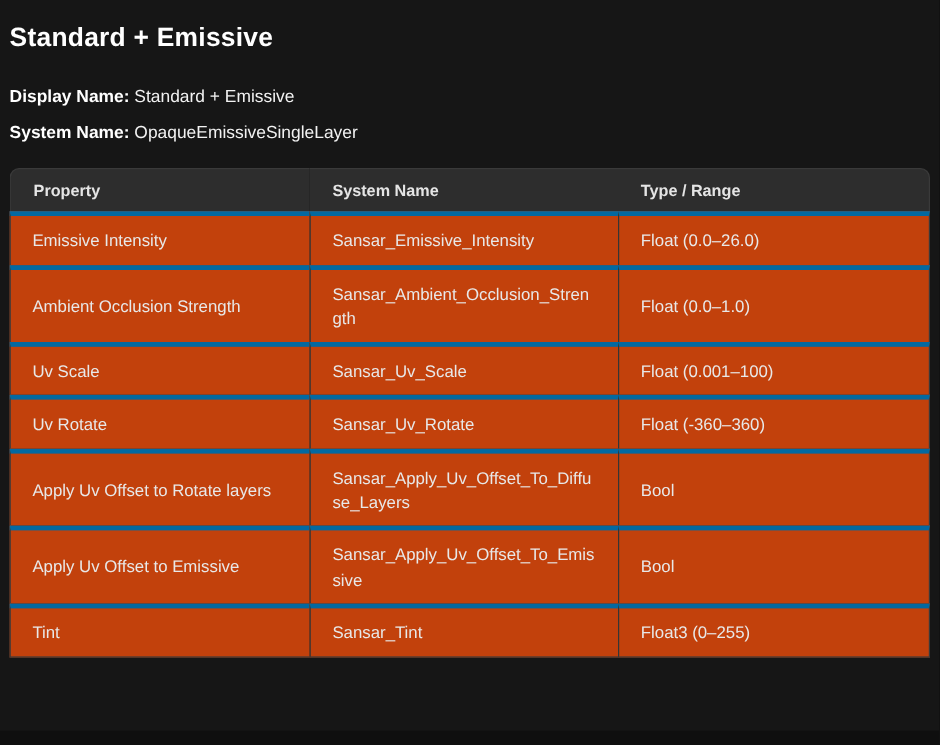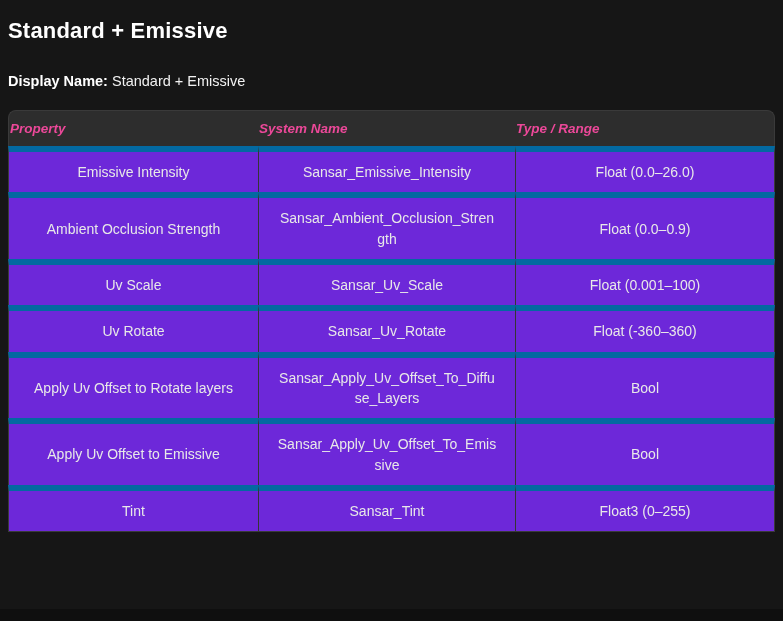--- a/index.html
+++ b/index.html
@@ -46,48 +46,46 @@
   table.props-table {
     width: 767px;
     margin-top: 20px;
     border-collapse: separate;
     border-spacing: 0;
     font-size: 14px;
   }
 
   table.props-table thead th {
     background: #2d2d2d;
-    color: #ec4899;
+    color: #e5e5e5;
     font-weight: 600;
     font-size: 13.5px;
     text-align: left;
-    padding: 10px 1px;
+    padding: 10px 19px;
     border-top: 1px solid #3a3a3a;
-    font-style: italic;
   }
 
   table.props-table thead th:first-child {
     border-top-left-radius: 8px;
     border-left: 1px solid #3a3a3a;
   }
 
   table.props-table thead th:last-child {
     border-top-right-radius: 8px;
     border-right: 1px solid #3a3a3a;
     margin-top: 20px;
   }
 
   table.props-table tbody td {
-    background: #6d28d9;
+    background: #c2410c;
     color: #e8e8e8;
     padding: 10px 18px;
-    border-top: 6px solid #0369a1;
+    border-top: 4px solid #0369a1;
     vertical-align: middle;
     line-height: 1.45;
-    text-align: center;
   }
 
   table.props-table tbody td:first-child  { border-left: 1px solid #3a3a3a; }
   table.props-table tbody td:last-child   { border-right: 1px solid #3a3a3a; }
   table.props-table tbody td + td         { border-left: 1px solid #353535; }
   table.props-table tbody tr:last-child td{ border-bottom: 1px solid #3a3a3a; }
 
   .col-property   { width: 250px; }
   .col-systemname { width: 257px; }
   .col-typerange  { width: 260px; }
@@ -101,39 +99,43 @@
 
 <div class="page">
 
   <h1 class="page-title">Standard + Emissive</h1>
 
   <p class="meta-line">
     <span class="meta-label">Display Name:</span>
     <span>Standard + Emissive</span>
   </p>
 
+  <p class="meta-line">
+    <span class="meta-label">System Name:</span>
+    <span>OpaqueEmissiveSingleLayer</span>
+  </p>
 
   <table class="props-table">
     <thead>
       <tr>
         <th class="col-property">Property</th>
         <th class="col-systemname">System Name</th>
         <th class="col-typerange">Type / Range</th>
       </tr>
     </thead>
     <tbody>
       <tr>
         <td class="property-cell">Emissive Intensity</td>
         <td class="system-name-cell">Sansar_Emissive_Intensity</td>
         <td class="type-range-cell">Float (0.0–26.0)</td>
       </tr>
       <tr>
         <td class="property-cell">Ambient Occlusion Strength</td>
         <td class="system-name-cell">Sansar_Ambient_Occlusion_Strength</td>
-        <td class="type-range-cell">Float (0.0–0.9)</td>
+        <td class="type-range-cell">Float (0.0–1.0)</td>
       </tr>
       <tr>
         <td class="property-cell">Uv Scale</td>
         <td class="system-name-cell">Sansar_Uv_Scale</td>
         <td class="type-range-cell">Float (0.001–100)</td>
       </tr>
       <tr>
         <td class="property-cell">Uv Rotate</td>
         <td class="system-name-cell">Sansar_Uv_Rotate</td>
         <td class="type-range-cell">Float (-360–360)</td>

